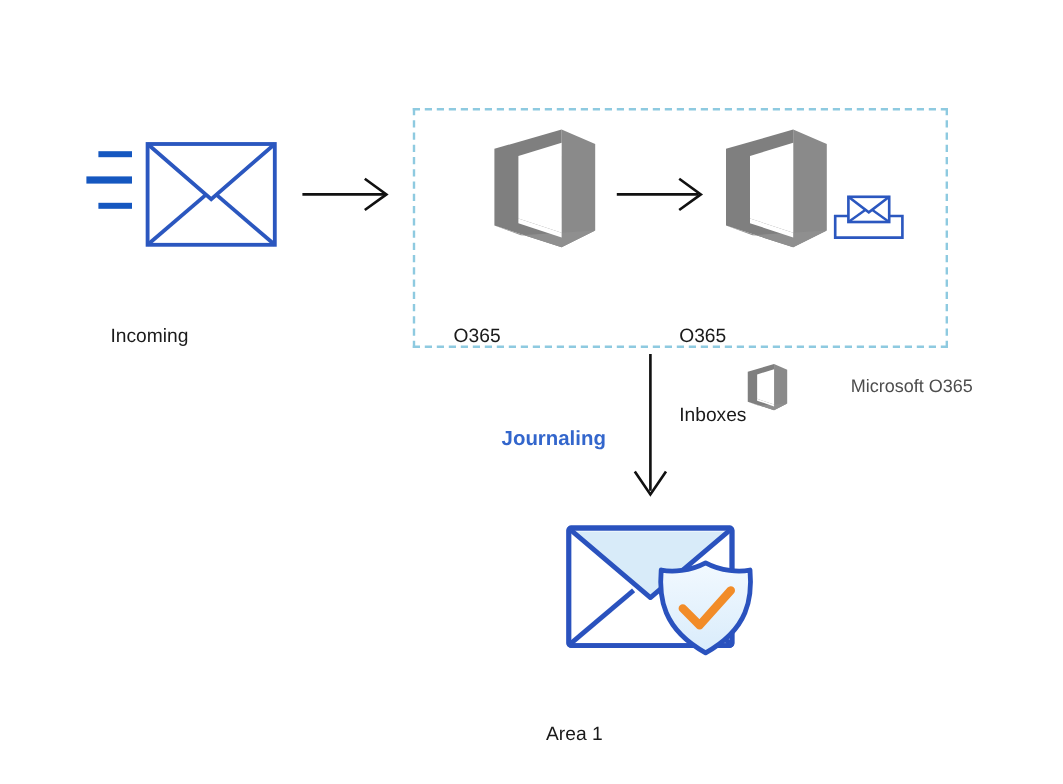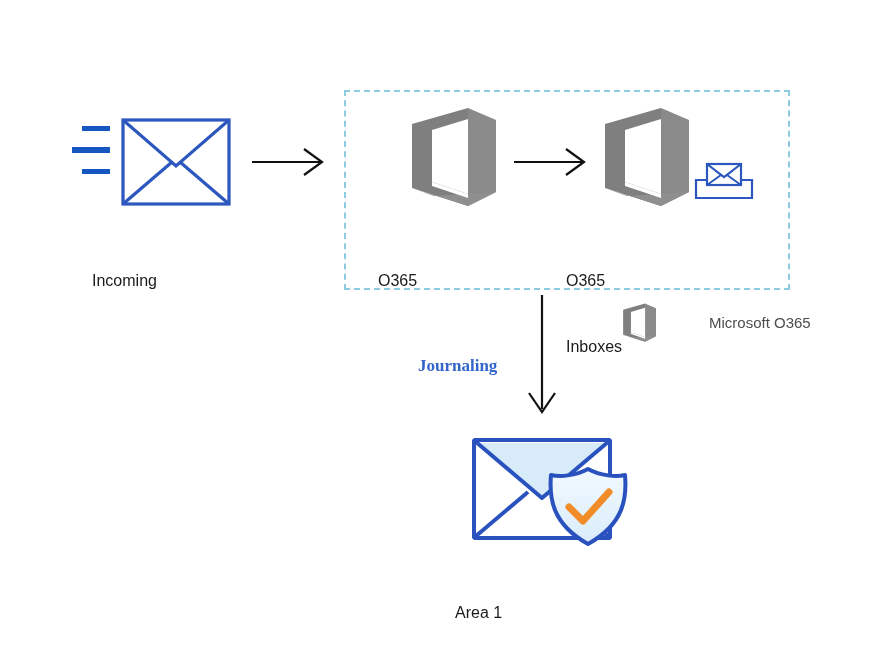--- a/index.html
+++ b/index.html
@@ -26,21 +26,21 @@
     font-size: 16px;
     line-height: 22px;
     font-family: "Liberation Sans", sans-serif;
     white-space: pre;
   }
   .label-journaling {
     position: absolute;
     color: #3366cc;
     font-size: 17px;
     font-weight: bold;
-    font-family: Liberation Serif, serif;
+    font-family: Liberation Sans, sans-serif;
     white-space: nowrap;
   }
   .label-legend {
     position: absolute;
     color: #4d4d4d;
     font-size: 15px;
     font-family: "Liberation Sans", sans-serif;
     white-space: nowrap;
   }
 

